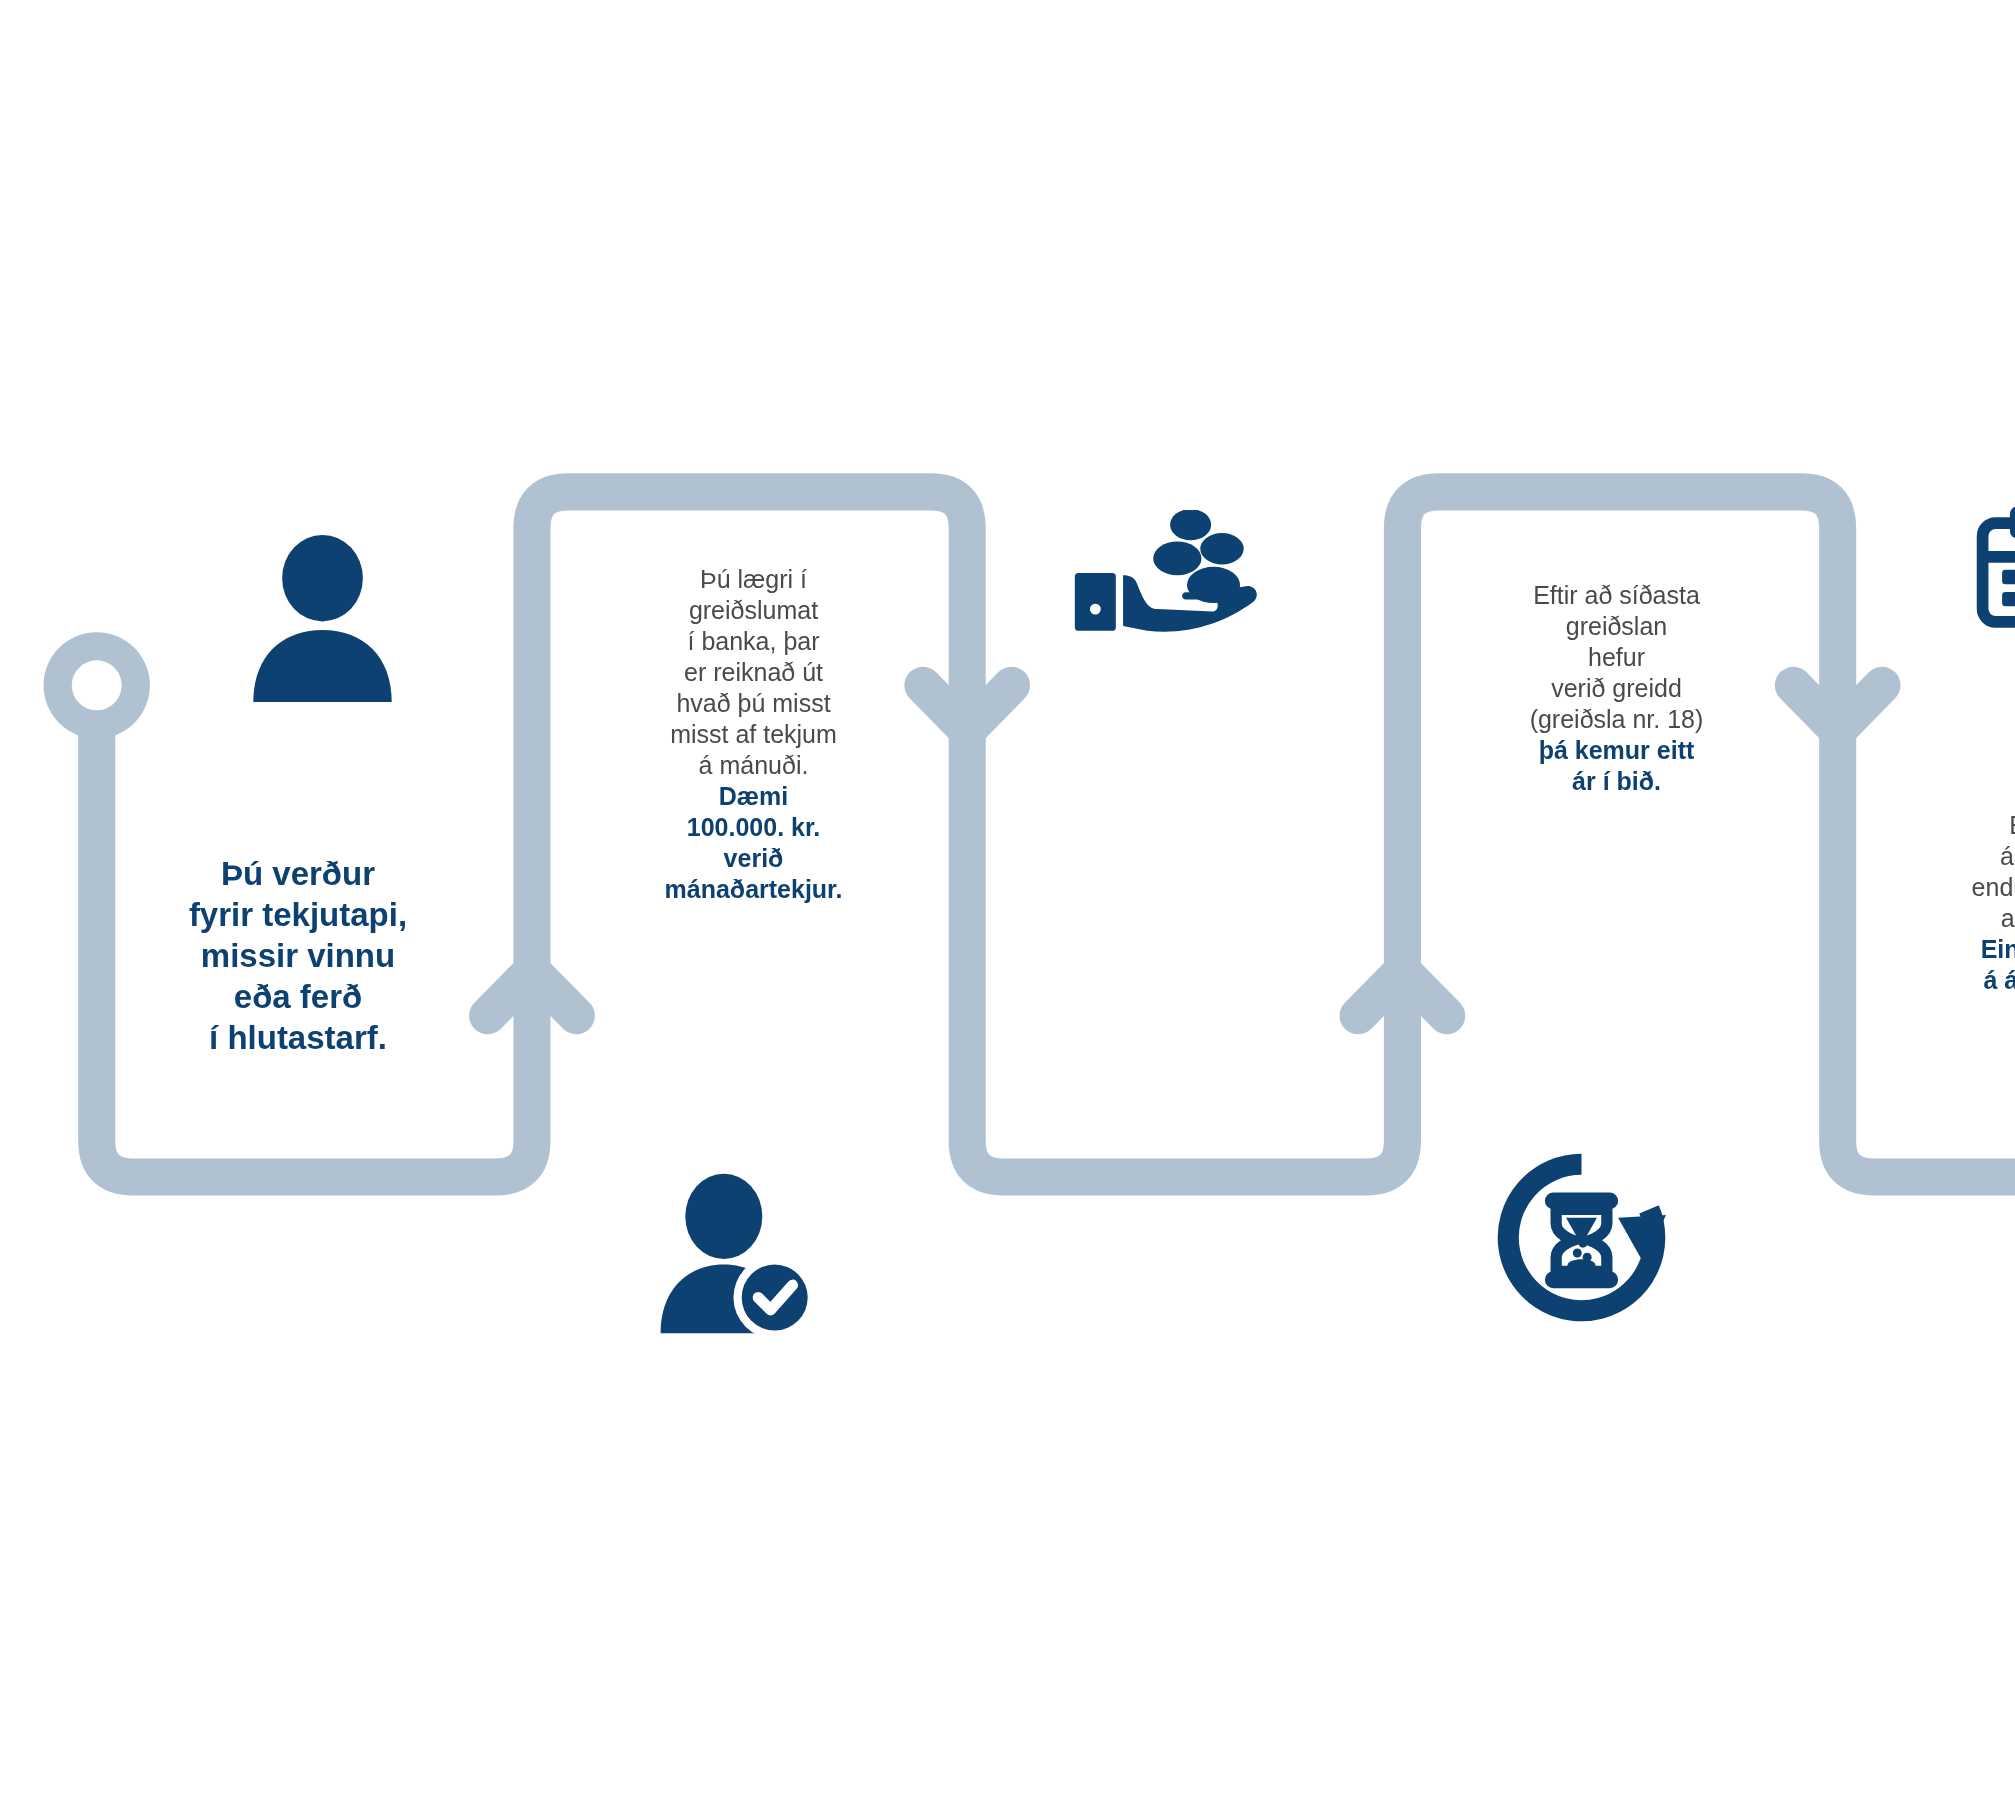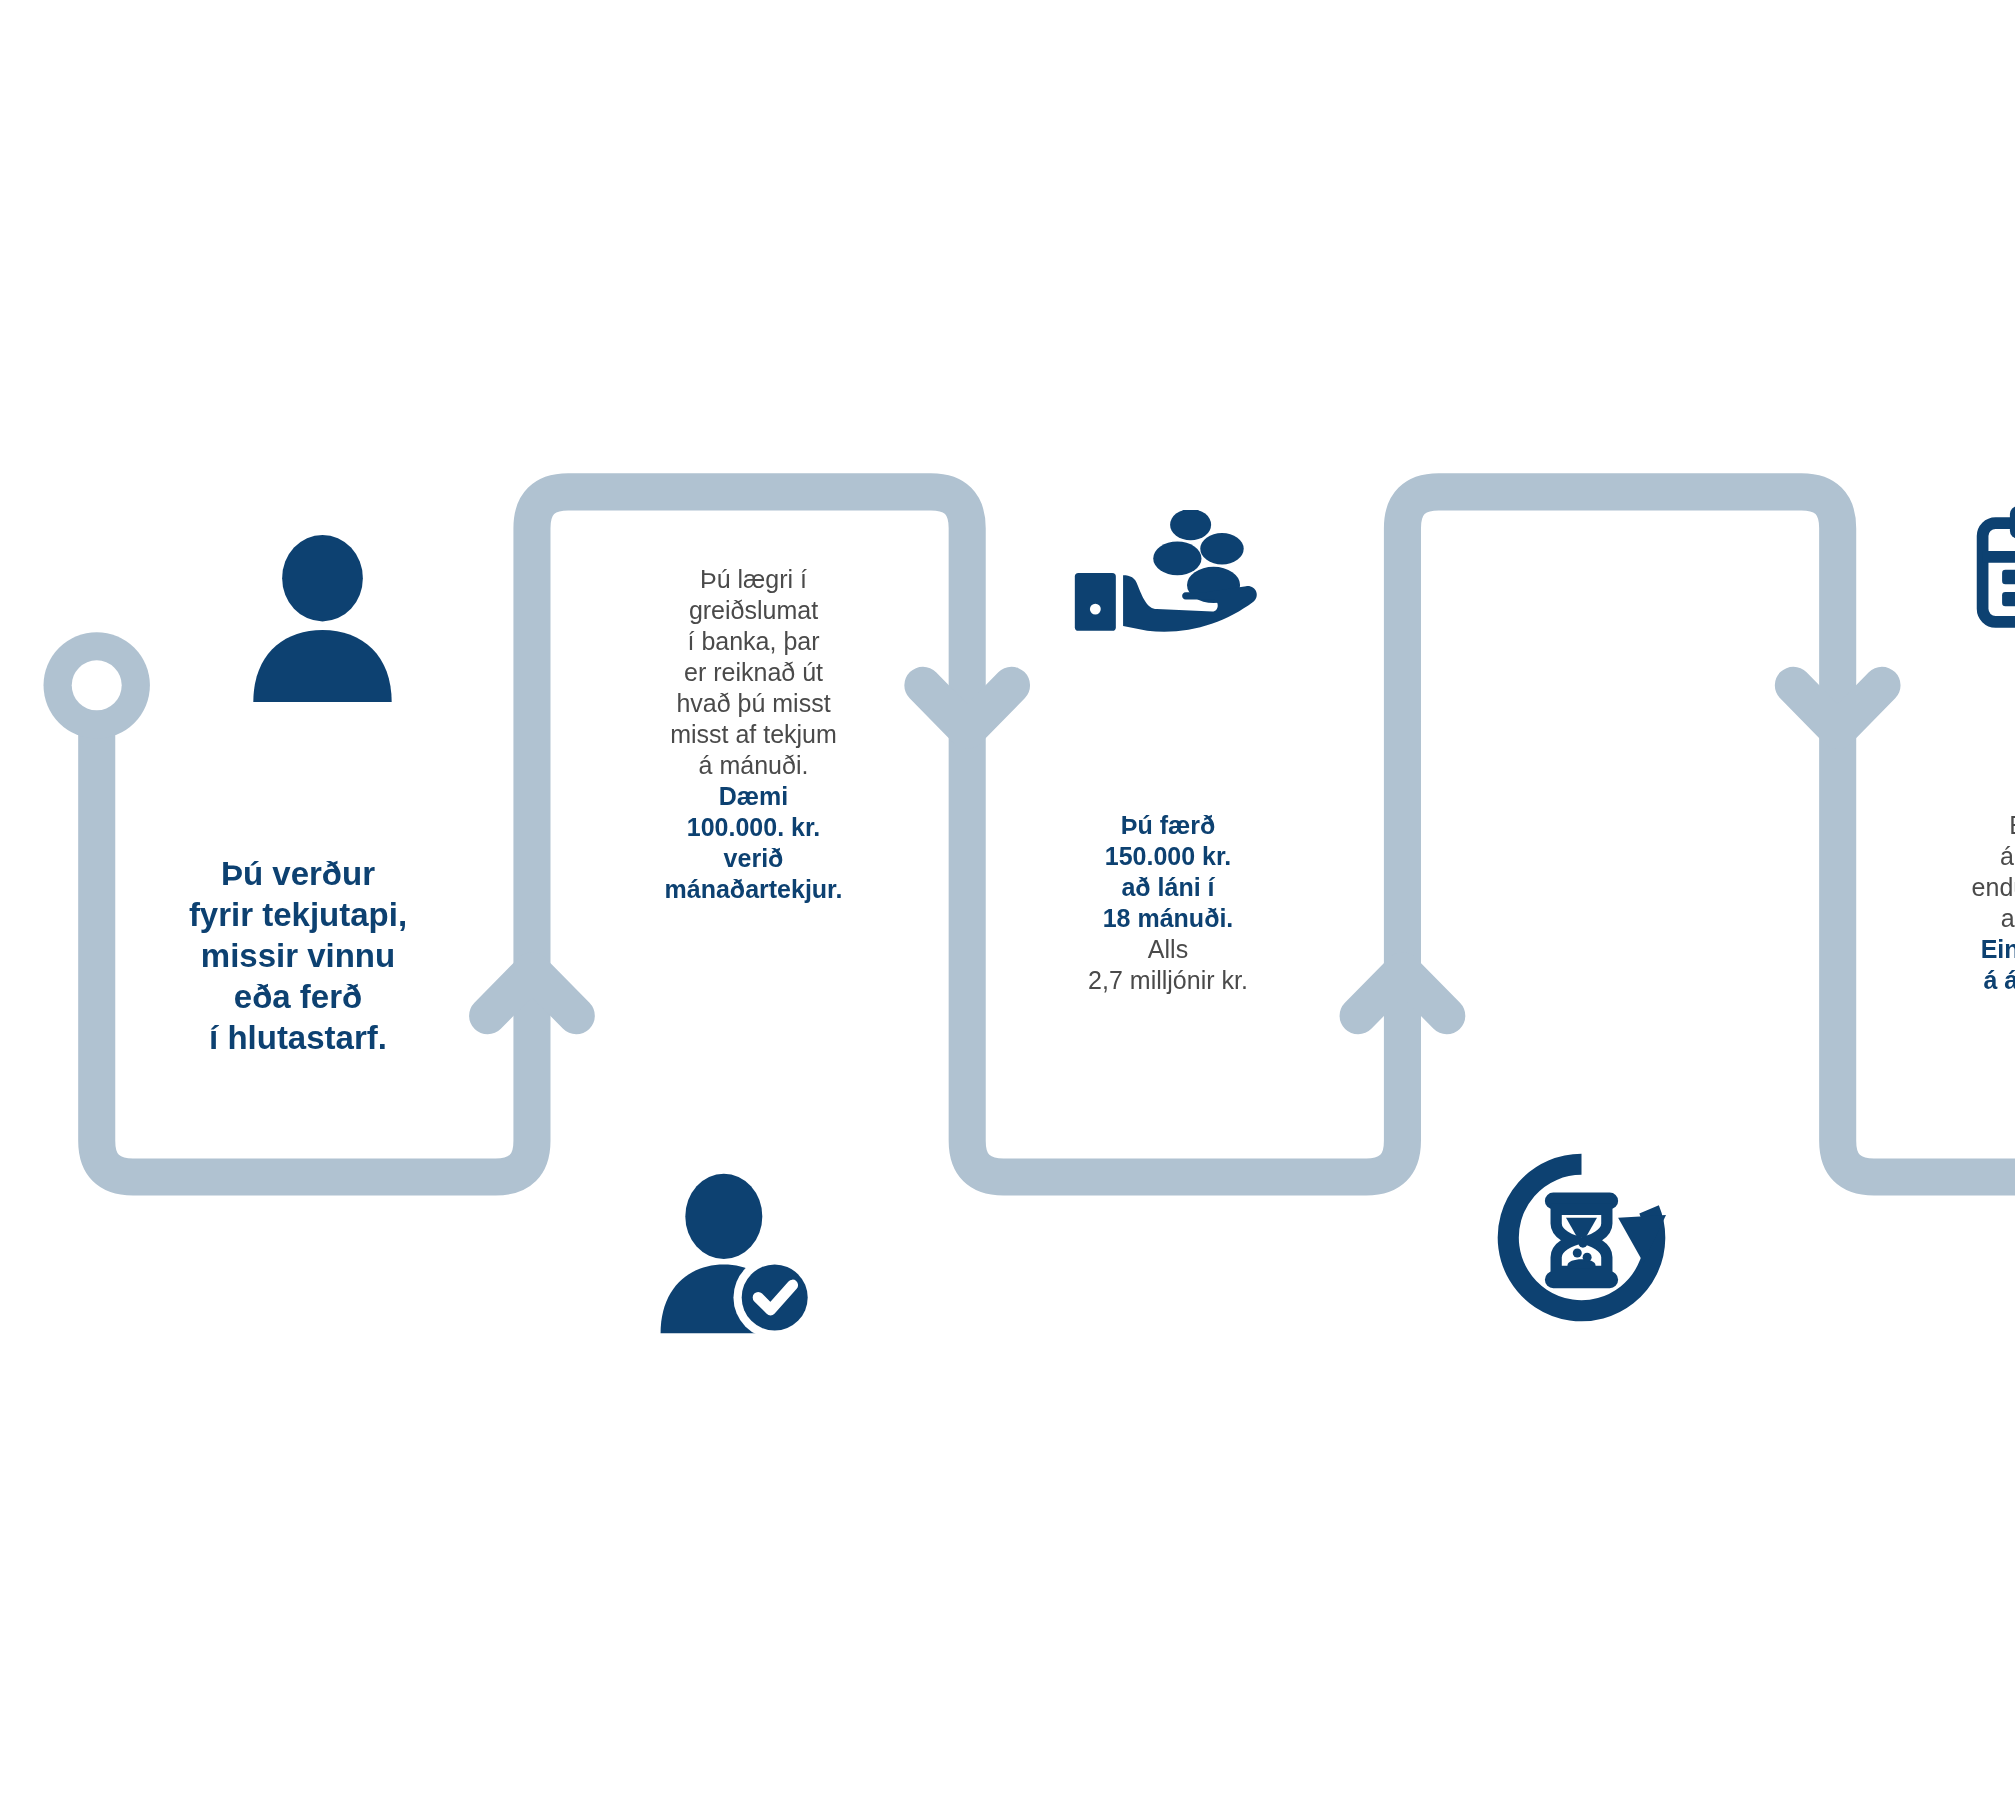--- a/index.html
+++ b/index.html
@@ -145,31 +145,32 @@
       <span class="ln t-gray">hvað þú misst</span>
       <span class="ln t-gray">misst af tekjum</span>
       <span class="ln t-gray">á mánuði.</span>
       <span class="ln t-blue">Dæmi</span>
       <span class="ln t-blue">100.000. kr.</span>
       <span class="ln t-blue">verið</span>
       <span class="ln t-blue">mánaðartekjur.</span>
     </div>
   </div>
 
-  <div class="step" style="left:1003px; top:810px; width:330px;">
+
+  <div class="step" style="left:1439px; top:580px; width:355px;">
     <div class="step-text" style="font-size:25px;">
-      <span class="ln t-blue">Þú færð</span>
-      <span class="ln t-blue">150.000 kr.</span>
-      <span class="ln t-blue">að láni í</span>
-      <span class="ln t-blue">18 mánuði.</span>
-      <span class="ln t-gray">Alls</span>
-      <span class="ln t-gray">2,7 milljónir kr.</span>
+      <span class="ln t-gray">Eftir að síðasta</span>
+      <span class="ln t-gray">greiðslan</span>
+      <span class="ln t-gray">hefur</span>
+      <span class="ln t-gray">verið greidd</span>
+      <span class="ln t-gray">(greiðsla nr. 18)</span>
+      <span class="ln t-blue">þá kemur eitt</span>
+      <span class="ln t-blue">ár í bið.</span>
     </div>
   </div>
-
 
   <div class="step" style="left:1870px; top:810px; width:363px;">
     <div class="step-text" style="font-size:25px;">
       <span class="ln t-gray">Eftir eitt</span>
       <span class="ln t-gray">ár hefjast</span>
       <span class="ln t-gray">endurgreiðslur</span>
       <span class="ln t-gray">af láninu.</span>
       <span class="ln t-blue">Ein greiðsla</span>
       <span class="ln t-blue">á ári í 10 ár.</span>
     </div>

